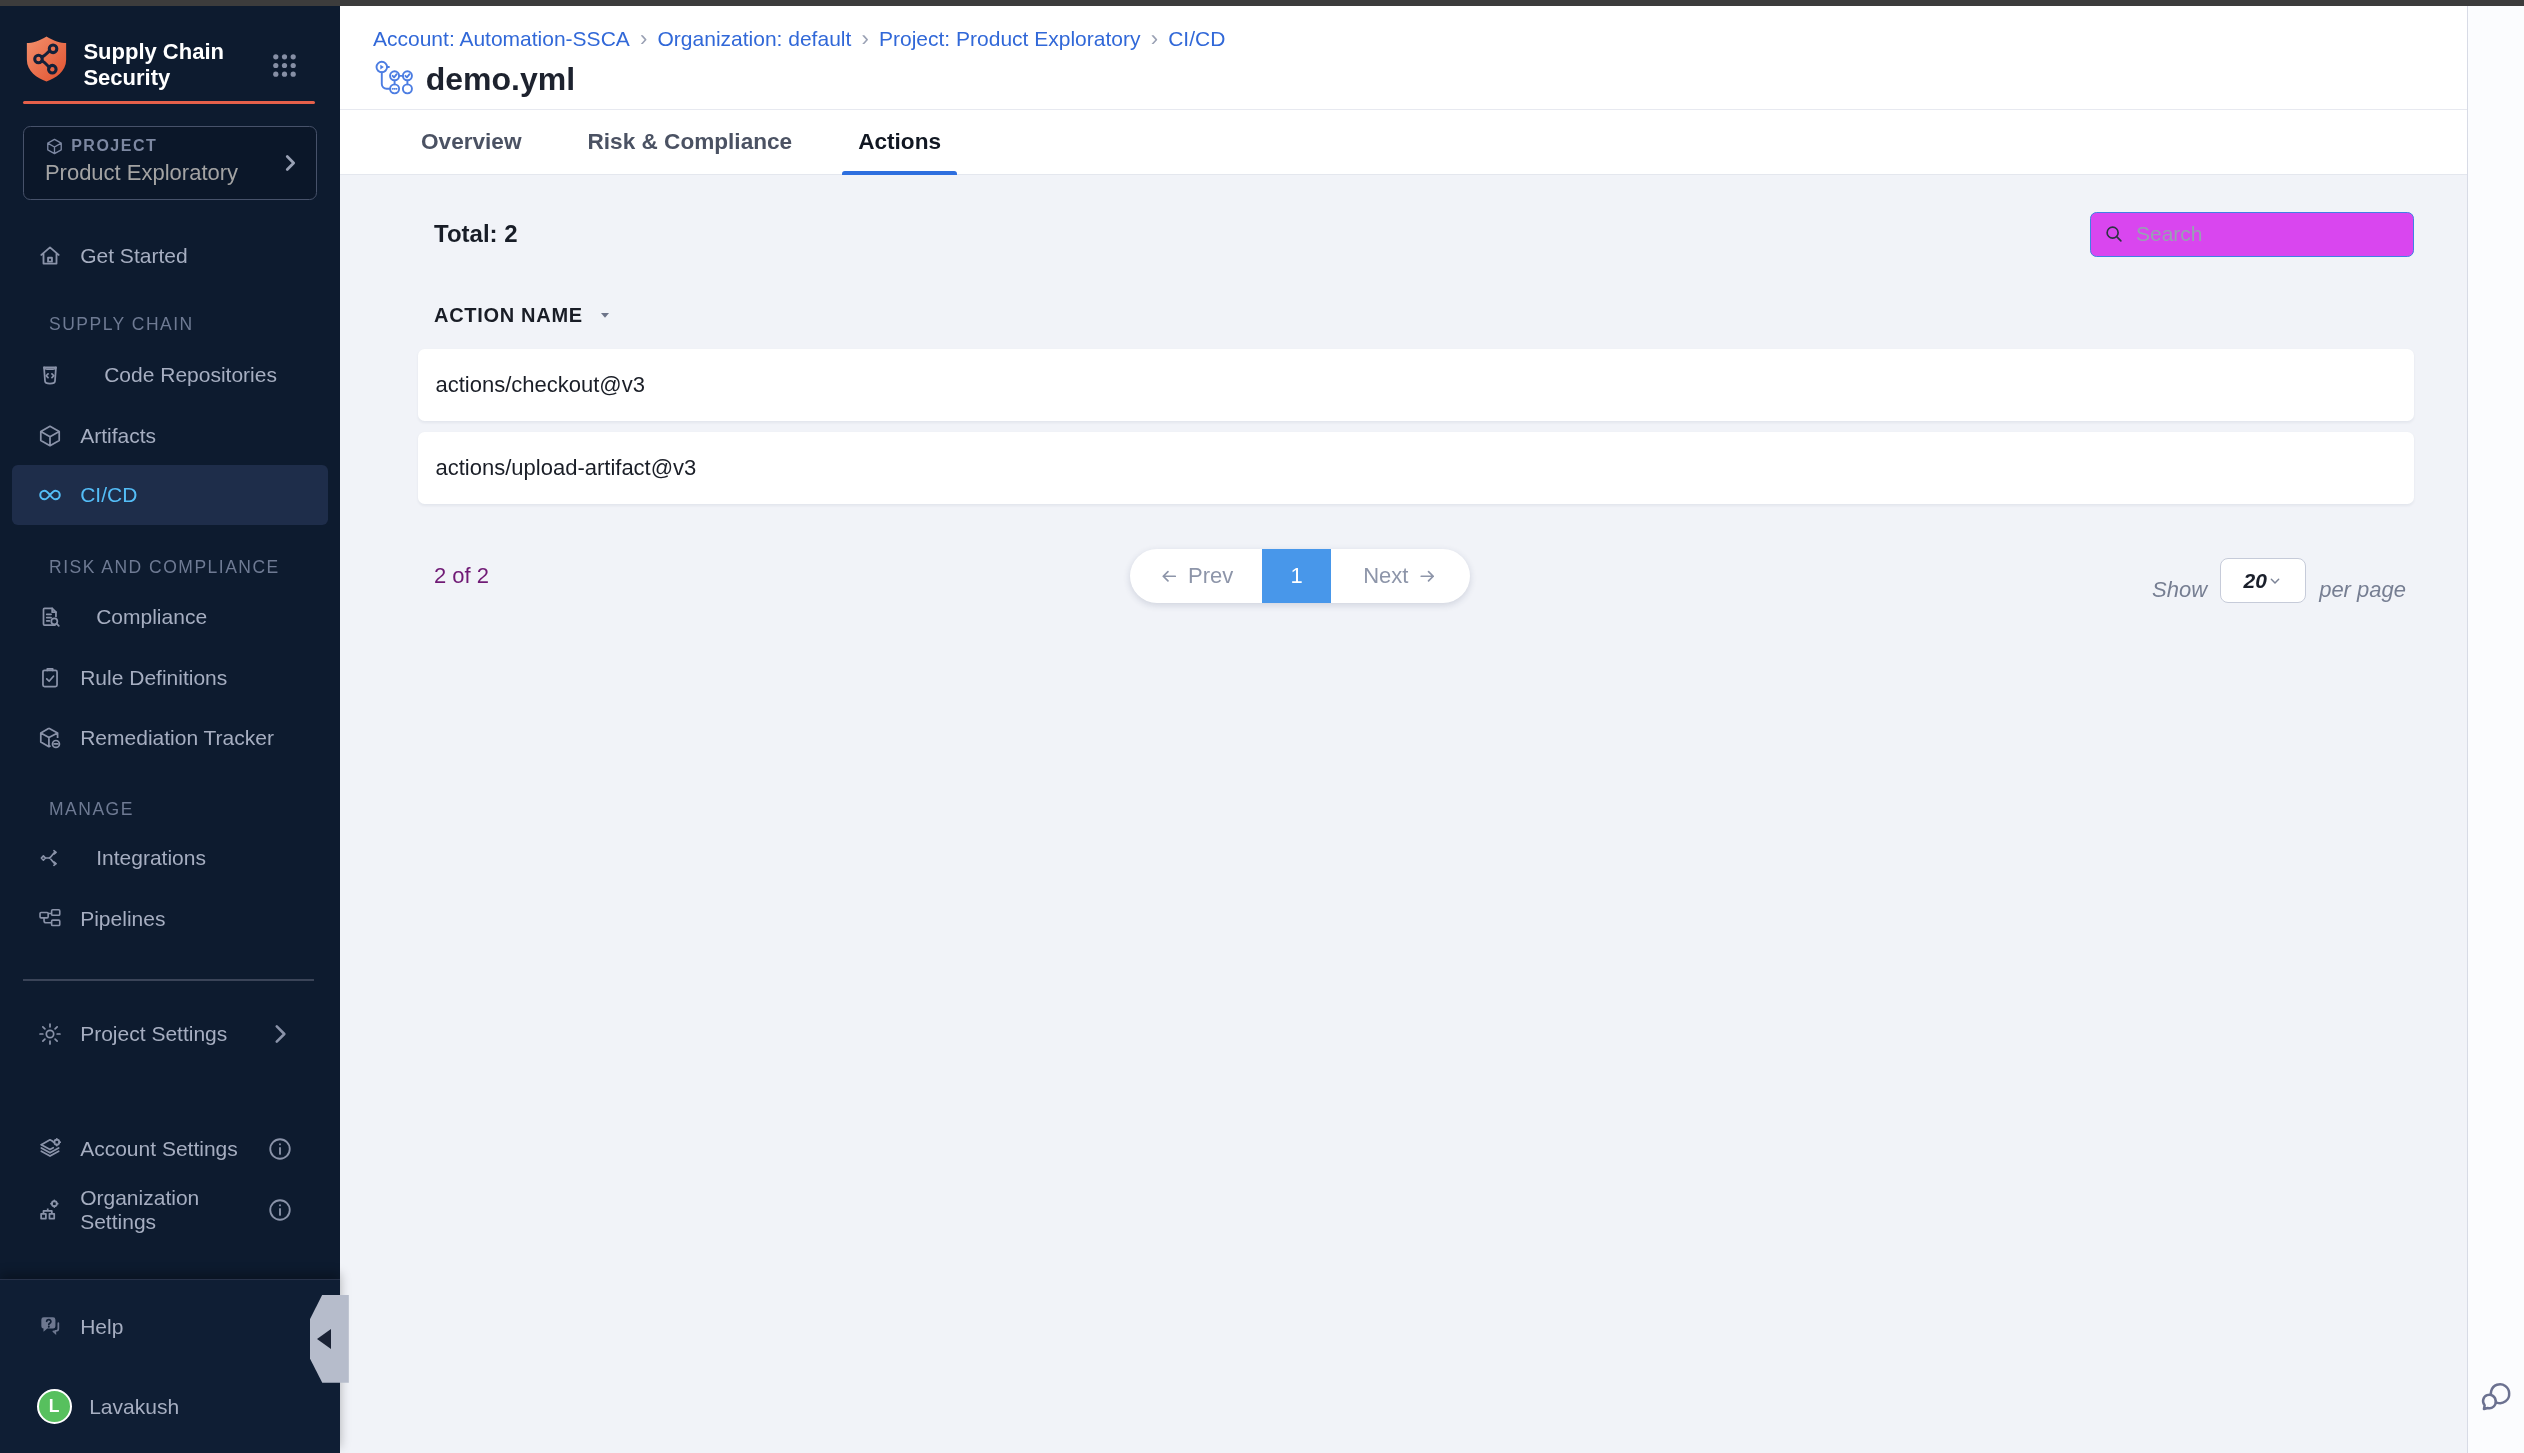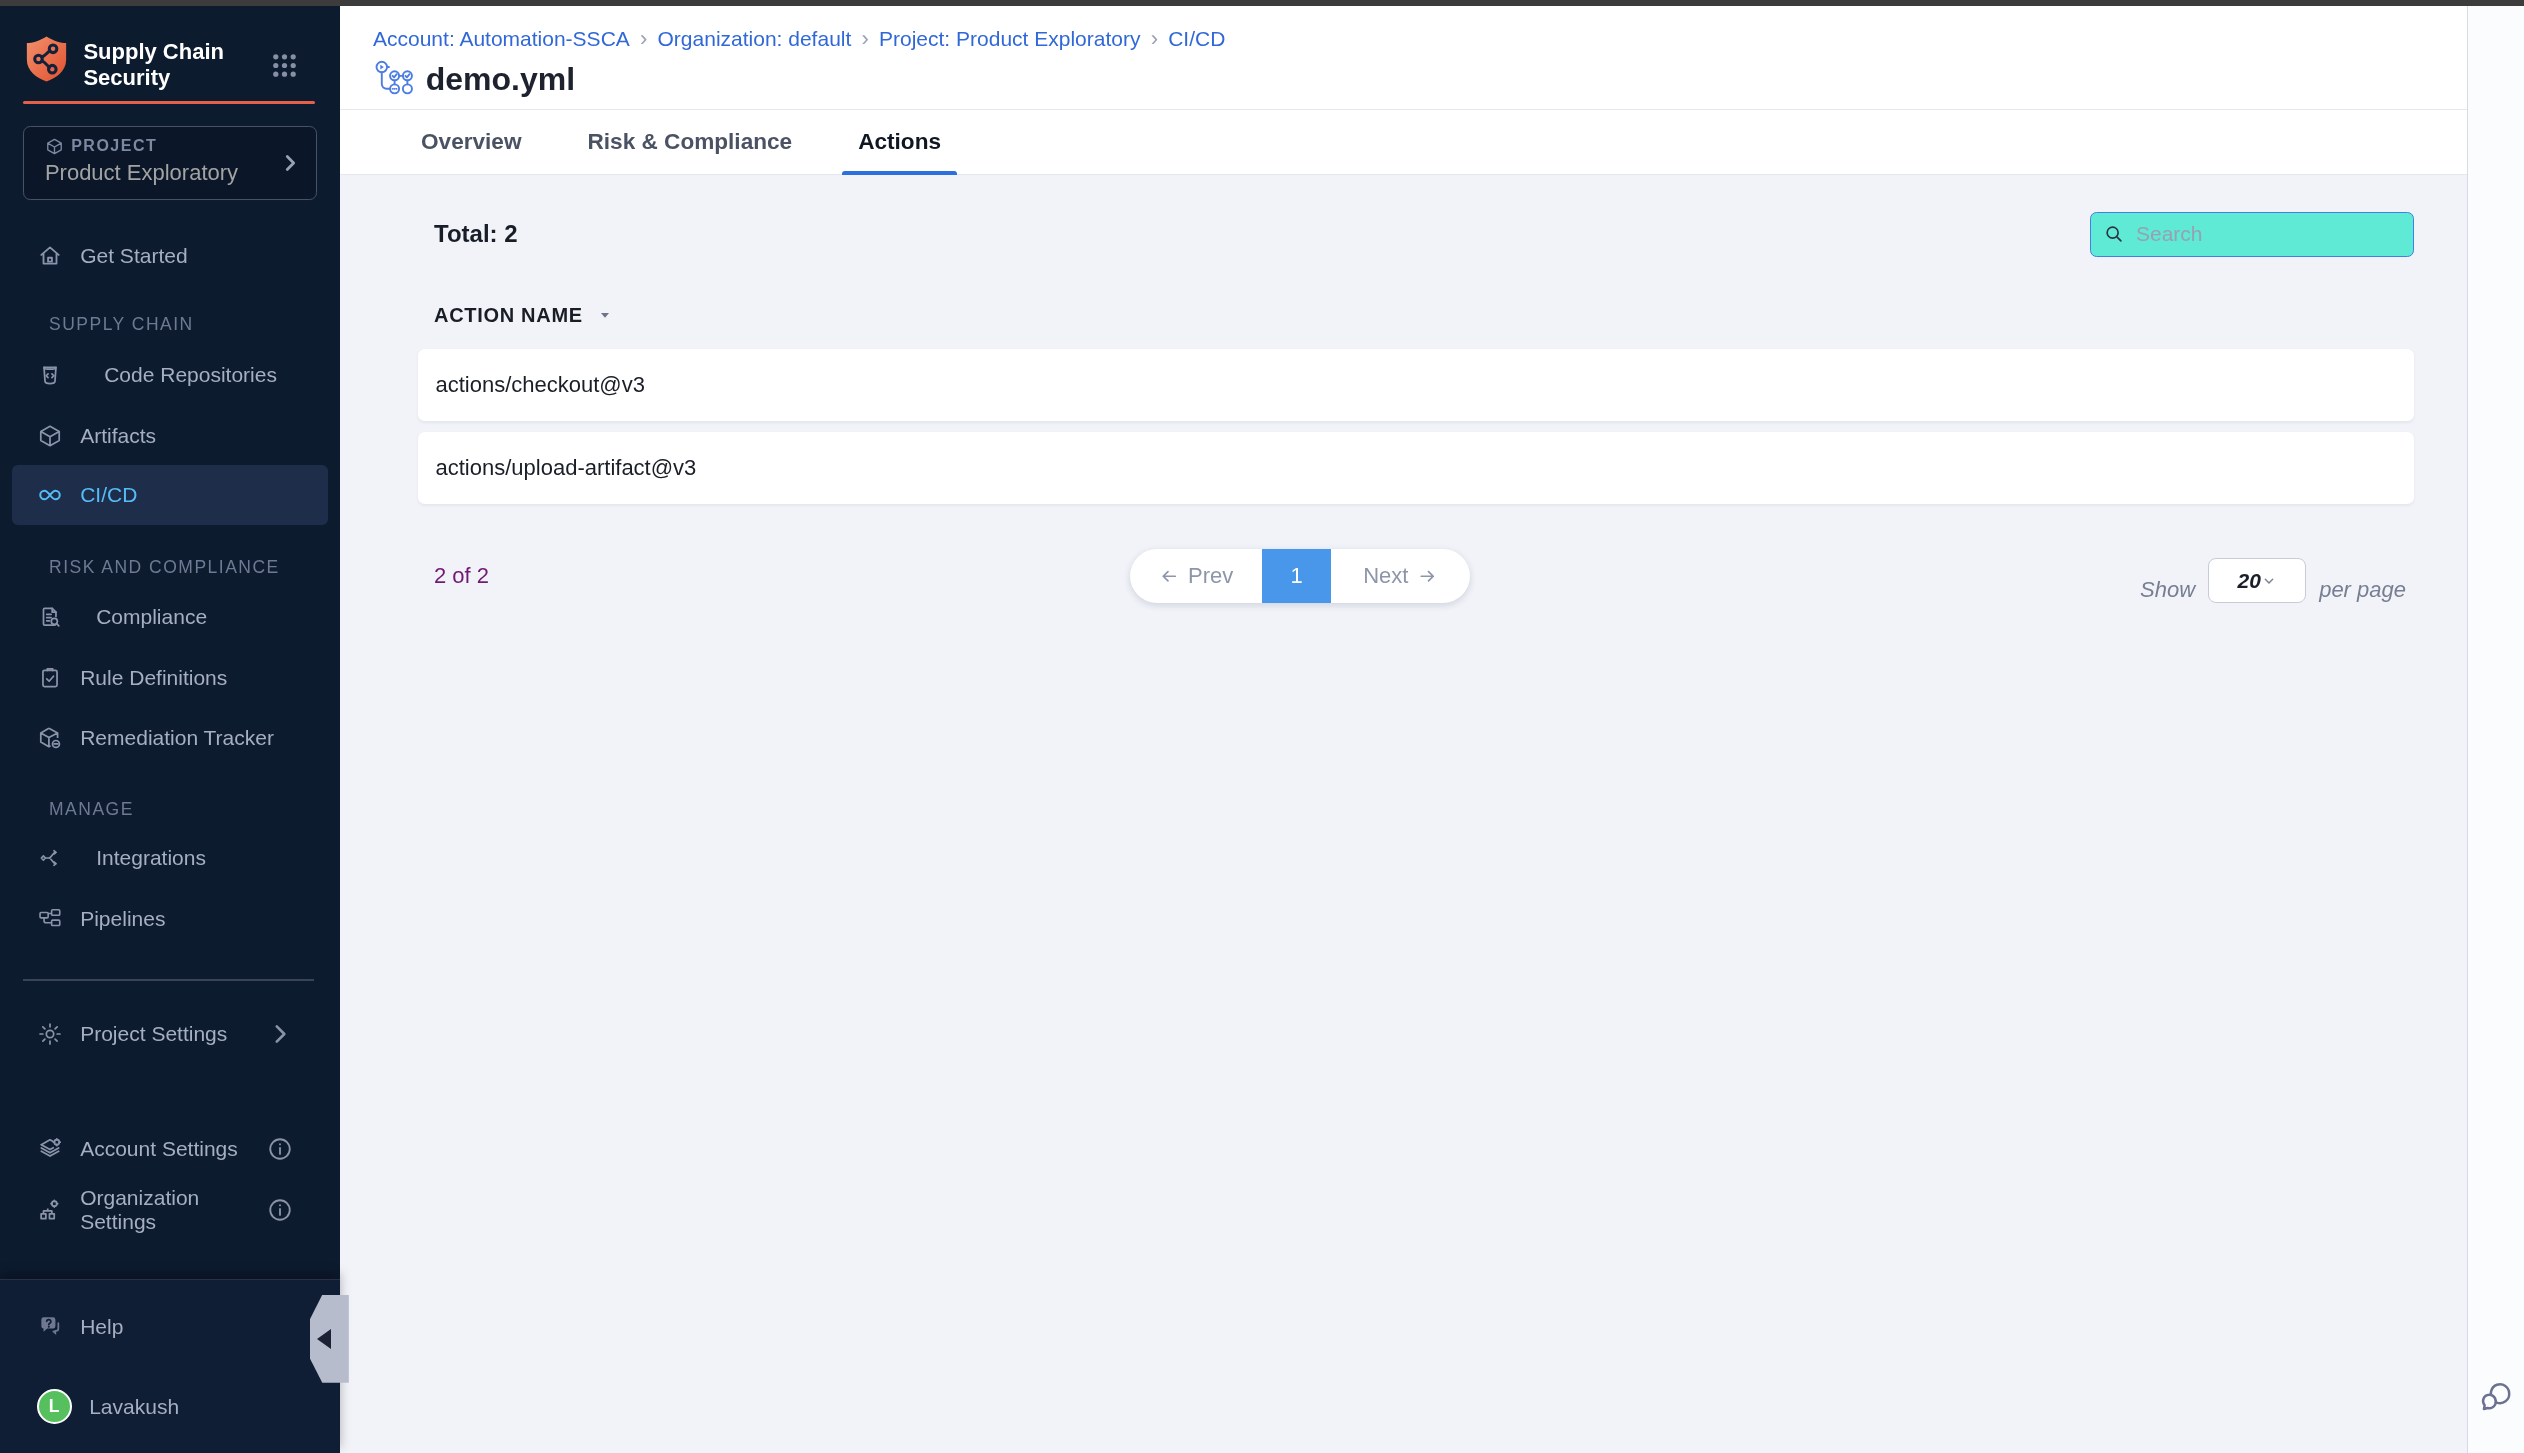--- a/index.html
+++ b/index.html
@@ -59,40 +59,40 @@
   .tabbar { background:#ffffff; height:65px; border-bottom:1.5px solid #e4e7ee; display:flex; align-items:center; gap:34px; padding-left:65px; }
   .tab { position:relative; height:100%; display:flex; align-items:center; padding:0 16px; font-size:22.6px; color:#4b5263; cursor:pointer;font-weight:bold; }
   .tab.active { color:#111722; font-weight:bold; }
   .tab .tab-underline { position:absolute; left:0; right:0; bottom:-1.5px; height:4.4px; background:#2e6fdf; border-radius:2.9px 2.9px 0 0; }
 
   .content { padding:37px 53px 0 78px; }
   .toolbar-row { display:flex; align-items:center; justify-content:space-between; }
   .total-label { font-size:24px; font-weight:bold; color:#181d27; padding-left:16px; }
   .search-wrap { position:relative; width:324px; height:45px; }
   .search-wrap svg { position:absolute; left:13px; top:11.7px; width:22px; height:22px; color:#2c3442; }
-  .search-input { width:100%; height:100%; border:1.5px solid #4080e4; border-radius:6.6px; background:#5eead4; padding:0 11.7px 0 45px; font-size:21px; color:#1a1f2b; font-family:"Liberation Sans", sans-serif; outline:none; }
+  .search-input { width:100%; height:100%; border:1.5px solid #4080e4; border-radius:6.6px; background:#d946ef; padding:0 11.7px 0 45px; font-size:21px; color:#1a1f2b; font-family:"Liberation Sans", sans-serif; outline:none; }
   .search-input::placeholder { color:#98a1b3; }
 
   .table-head { display:flex; align-items:center; margin-top:47px; padding-left:16px; }
   .table-head .col-label { font-size:20px; font-weight:bold; letter-spacing:0.7px; color:#191d26; }
   .table-head svg { width:16px; height:16px; margin-left:14.6px; color:#6d7489; }
 
   .row-card { margin-top:22px; height:72px; background:#ffffff; border-radius:6.6px; box-shadow:0 1.5px 2.9px rgba(25,35,70,.06); display:flex; align-items:center; padding-left:17.5px; font-size:22px; color:#1a1e27; cursor:pointer; }
   .row-card + .row-card { margin-top:11.7px; }
 
   .pagination-row { position:relative; margin-top:45px; height:54px; }
   .range-label { position:absolute; left:16px; top:0; line-height:54px; font-size:22px; color:#701a75; }
   .pager { position:absolute; left:712px; top:0; width:340px; height:54px; background:#ffffff; border-radius:27px; box-shadow:0 2.2px 7.3px rgba(30,45,90,.16); display:flex; overflow:hidden; align-items:stretch; }
   .pg-btn { display:flex; align-items:center; justify-content:center; gap:8.8px; font-size:22px; color:#8d95a9; cursor:pointer; }
   .pg-prev { width:132px; }
   .pg-next { width:139px; }
   .pg-btn svg { width:20.5px; height:20.5px; }
   .pg-page { width:69px; background:#4897ea; color:#ffffff; font-size:22px; display:flex; align-items:center; justify-content:center; cursor:pointer; }
   .page-size-group { position:absolute; right:8px; top:0; height:54px; display:flex; align-items:flex-end; gap:13px; font-size:22px; color:#767e92;font-style:italic; }
-  .size-select { width:98px; height:45px; border:1.5px solid #c6cbd9; border-radius:8px; background:#ffffff; display:flex; align-items:center; justify-content:center; gap:0; cursor:pointer; }
+  .size-select { width:86px; height:45px; border:1.5px solid #c6cbd9; border-radius:8px; background:#ffffff; display:flex; align-items:center; justify-content:center; gap:0; cursor:pointer; }
   .size-select .size-val { font-size:21px; font-weight:bold; color:#1a1f2b; }
   .size-select svg { width:16px; height:16px; color:#7b8396; }
 
   
   .right-strip { position:absolute; right:0; top:5.8px; width:58px; height:1448px; background:#fbfcfe; border-left:1.5px solid #d8dbe6; z-index:5; }
   .support-icon { position:absolute; right:10.2px; bottom:38px; width:38px; height:38px; color:#6b7190; cursor:pointer; }
 
   svg { display:block; }
 </style>
 </head>

